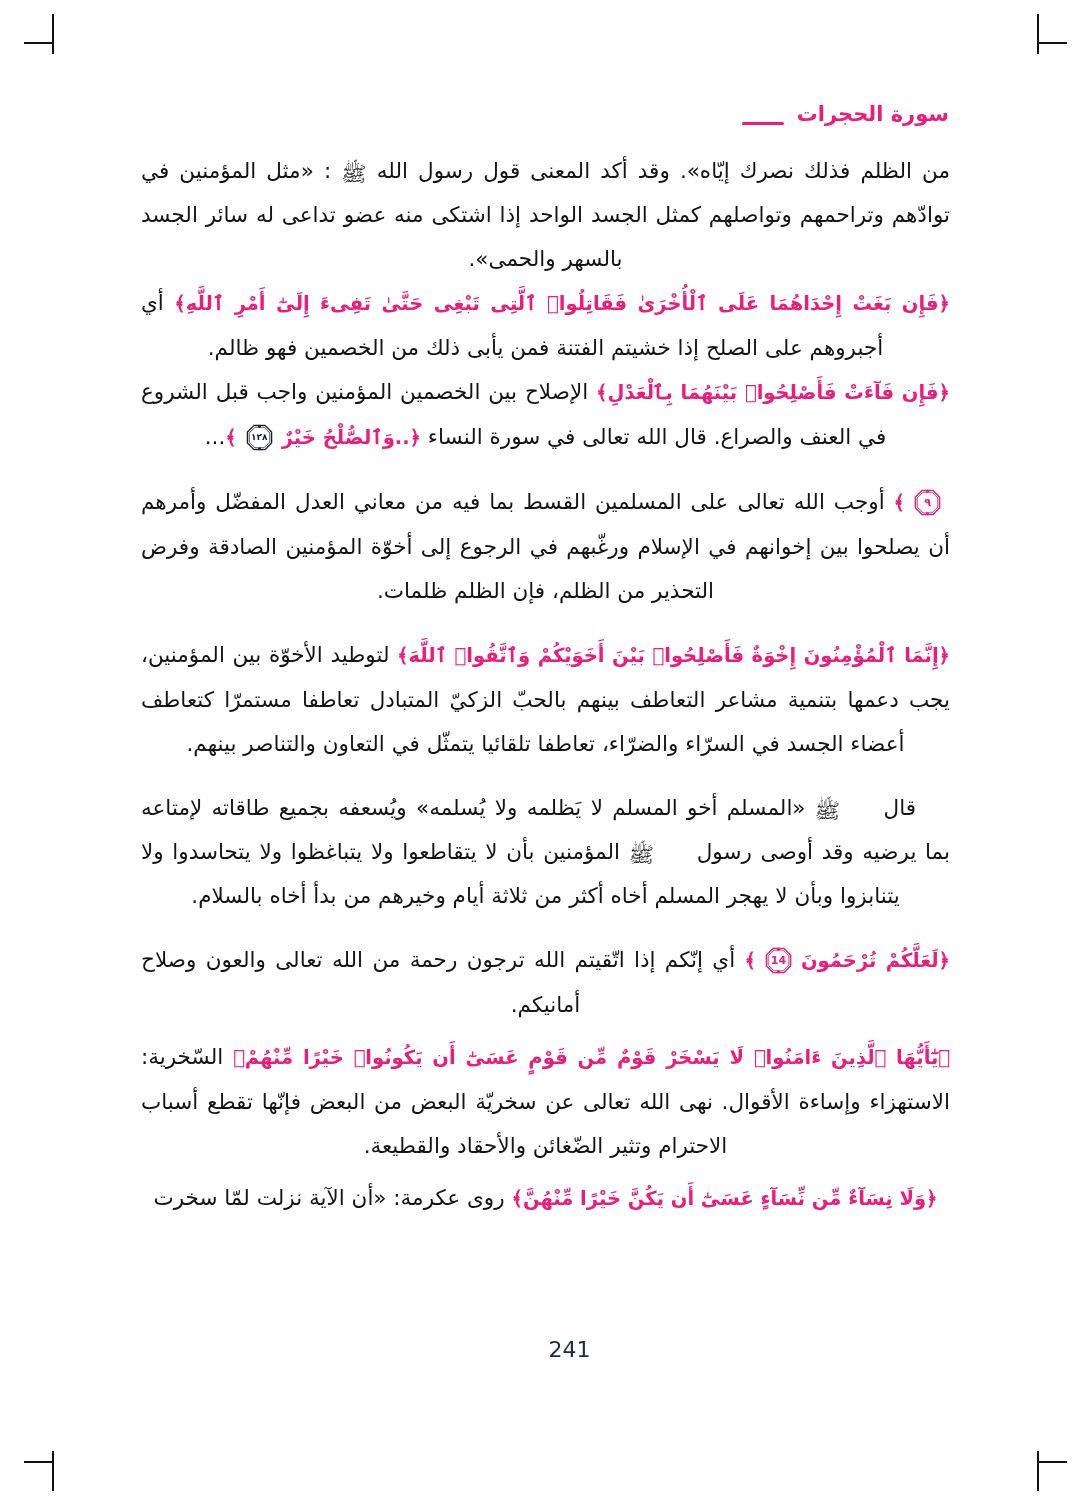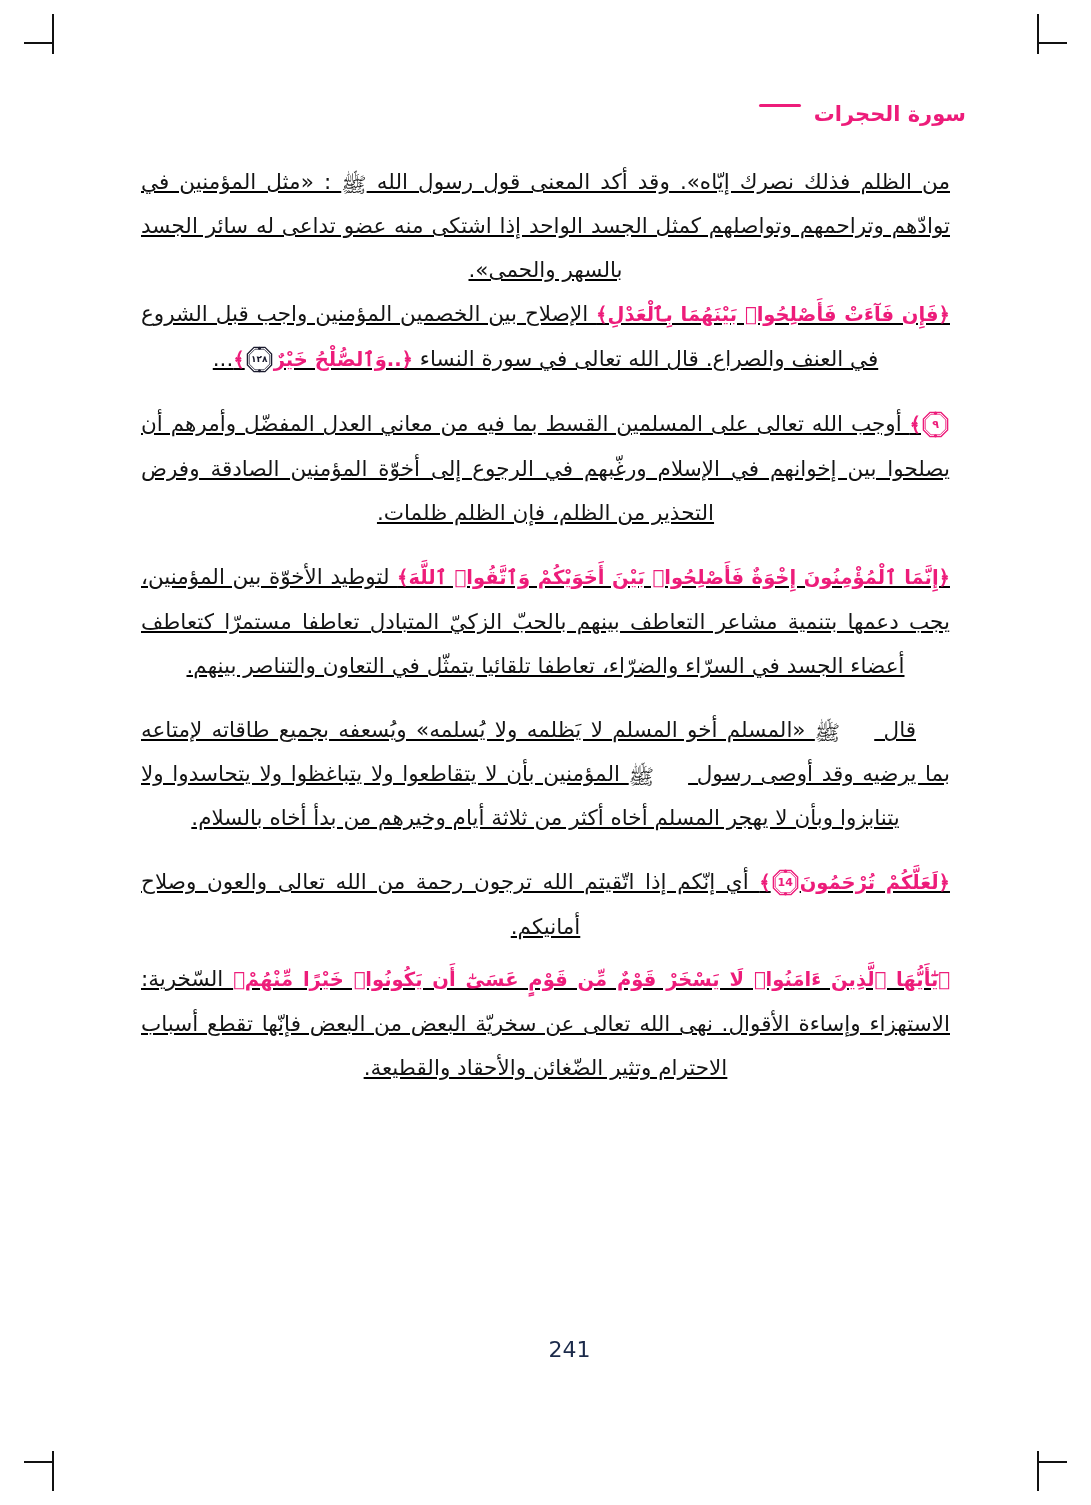--- a/index.html
+++ b/index.html
@@ -44,23 +44,23 @@
   .crop-bl .h { left: 0;   bottom: 28px; width: 28px; }
 
   .crop-br { right: 24px; bottom: 14px; }
   .crop-br .v { right: 28px; bottom: 0;   height: 40px; }
   .crop-br .h { right: 0;   bottom: 28px; width: 28px; }
 
   
   .running-head {
     position: absolute;
     top: 104px;
-    right: 125px;
+    right: 142px;
     display: flex;
-    align-items: flex-start;
+    align-items: flex-end;
     gap: 13px;
     direction: rtl;
   }
   .running-head .surah-name {
     color: #ED1C7A;
     font-size: 21px;
     font-weight: 700;
     letter-spacing: 0.5px;
     white-space: nowrap;
     line-height: 1;
@@ -69,27 +69,26 @@
     display: block;
     width: 42px;
     height: 3px;
     background: #ED1C7A;
     border-radius: 2px;
   }
 
   
   .text-column {
     position: absolute;
-    top: 160px;
+    top: 149px;
     right: 141px;
     left: 141px;
     direction: rtl;
     text-align: justify;
     text-justify: inter-word;
-    text-decoration: underline;
   }
 
   .para {
     margin: 0 0 0 0;
     font-size: 21.5px;
     line-height: 44px;
     color: #141414;
     text-align: justify;
     text-align-last: center;
     font-family: "DejaVu Sans", "Liberation Sans", sans-serif;
@@ -111,21 +110,21 @@
     letter-spacing: -0.3px;
   }
 
   
   .ayah-num {
     display: inline-block;
     position: relative;
     width: 27px;
     height: 27px;
     vertical-align: -7px;
-    margin: 0 1px;
+    margin: 0 9px;
   }
   .ayah-num svg { display: block; }
   .ayah-num .num-text {
     position: absolute;
     inset: 0;
     display: flex;
     align-items: center;
     justify-content: center;
     font-size: 11px;
     color: #ED1C7A;
@@ -186,20 +185,21 @@
 
 <div class="running-head">
   <span class="surah-name">سورة الحجرات</span>
   <span class="rule"></span>
 </div>
 
 <div class="text-column">
 
   <p class="para"><span>من الظلم فذلك نصرك إيّاه». وقد أكد المعنى قول رسول الله </span><span class="honorific">ﷺ</span><span> : «مثل المؤمنين في توادّهم وتراحمهم وتواصلهم كمثل الجسد الواحد إذا اشتكى منه عضو تداعى له سائر الجسد بالسهر والحمى».</span></p>
 
+  <p class="para"><span class="ayah">﴿فَإِن بَغَتْ إِحْدَاهُمَا عَلَى ٱلْأُخْرَىٰ فَقَاتِلُوا۟ ٱلَّتِى تَبْغِى حَتَّىٰ تَفِىءَ إِلَىٰٓ أَمْرِ ٱللَّهِ﴾</span><span> أي أجبروهم على الصلح إذا خشيتم الفتنة فمن يأبى ذلك من الخصمين فهو ظالم.</span></p>
 
   <p class="para"><span class="ayah">﴿فَإِن فَآءَتْ فَأَصْلِحُوا۟ بَيْنَهُمَا بِٱلْعَدْلِ﴾</span><span> الإصلاح بين الخصمين المؤمنين واجب قبل الشروع في العنف والصراع. قال الله تعالى في سورة النساء </span><span class="ayah">﴿..وَٱلصُّلْحُ خَيْرٌ</span><span class="ayah-num dark small-num"><svg width="27" height="27" viewBox="0 0 27 27" aria-hidden="true">
           <polygon points="8,1.4 19,1.4 25.6,8 25.6,19 19,25.6 8,25.6 1.4,19 1.4,8" fill="none" stroke="#1b1b2e" stroke-width="1.3"></polygon>
           <polygon points="9,3.2 18,3.2 23.8,9 23.8,18 18,23.8 9,23.8 3.2,18 3.2,9" fill="none" stroke="#1b1b2e" stroke-width="0.8"></polygon>
           <circle cx="13.5" cy="2.2" r="1.5" fill="#1b1b2e"></circle>
           <circle cx="13.5" cy="24.8" r="1.5" fill="#1b1b2e"></circle>
         </svg><span class="num-text">١٢٨</span></span><span class="ayah">﴾</span><span class="ellipsis-dots">...</span></p>
 
   <p class="para gap-top"><span class="ayah-num"><svg width="27" height="27" viewBox="0 0 27 27" aria-hidden="true">
           <polygon points="8,1.4 19,1.4 25.6,8 25.6,19 19,25.6 8,25.6 1.4,19 1.4,8" fill="none" stroke="#ED1C7A" stroke-width="1.4"></polygon>
@@ -214,16 +214,17 @@
 
   <p class="para gap-top"><span class="ayah">﴿لَعَلَّكُمْ تُرْحَمُونَ</span><span class="ayah-num"><svg width="27" height="27" viewBox="0 0 27 27" aria-hidden="true">
           <polygon points="8,1.4 19,1.4 25.6,8 25.6,19 19,25.6 8,25.6 1.4,19 1.4,8" fill="none" stroke="#ED1C7A" stroke-width="1.4"></polygon>
           <polygon points="9,3.2 18,3.2 23.8,9 23.8,18 18,23.8 9,23.8 3.2,18 3.2,9" fill="none" stroke="#ED1C7A" stroke-width="0.9"></polygon>
           <circle cx="13.5" cy="2.2" r="1.6" fill="#ED1C7A"></circle>
           <circle cx="13.5" cy="24.8" r="1.6" fill="#ED1C7A"></circle>
         </svg><span class="num-text">14</span></span><span class="ayah">﴾</span><span> أي إنّكم إذا اتّقيتم الله ترجون رحمة من الله تعالى والعون وصلاح أمانيكم.</span></p>
 
   <p class="para gap-top-sm"><span class="ayah">﴿يَٰٓأَيُّهَا ٱلَّذِينَ ءَامَنُوا۟ لَا يَسْخَرْ قَوْمٌ مِّن قَوْمٍ عَسَىٰٓ أَن يَكُونُوا۟ خَيْرًا مِّنْهُمْ﴾</span><span> السّخرية: الاستهزاء وإساءة الأقوال. نهى الله تعالى عن سخريّة البعض من البعض فإنّها تقطع أسباب الاحترام وتثير الضّغائن والأحقاد والقطيعة.</span></p>
 
+  <p class="para gap-top-sm"><span class="ayah">﴿وَلَا نِسَآءٌ مِّن نِّسَآءٍ عَسَىٰٓ أَن يَكُنَّ خَيْرًا مِّنْهُنَّ﴾</span><span> روى عكرمة: «أن الآية نزلت لمّا سخرت</span></p>
 
 </div>
 
 <div class="folio">241</div>
 
 </body></html>

